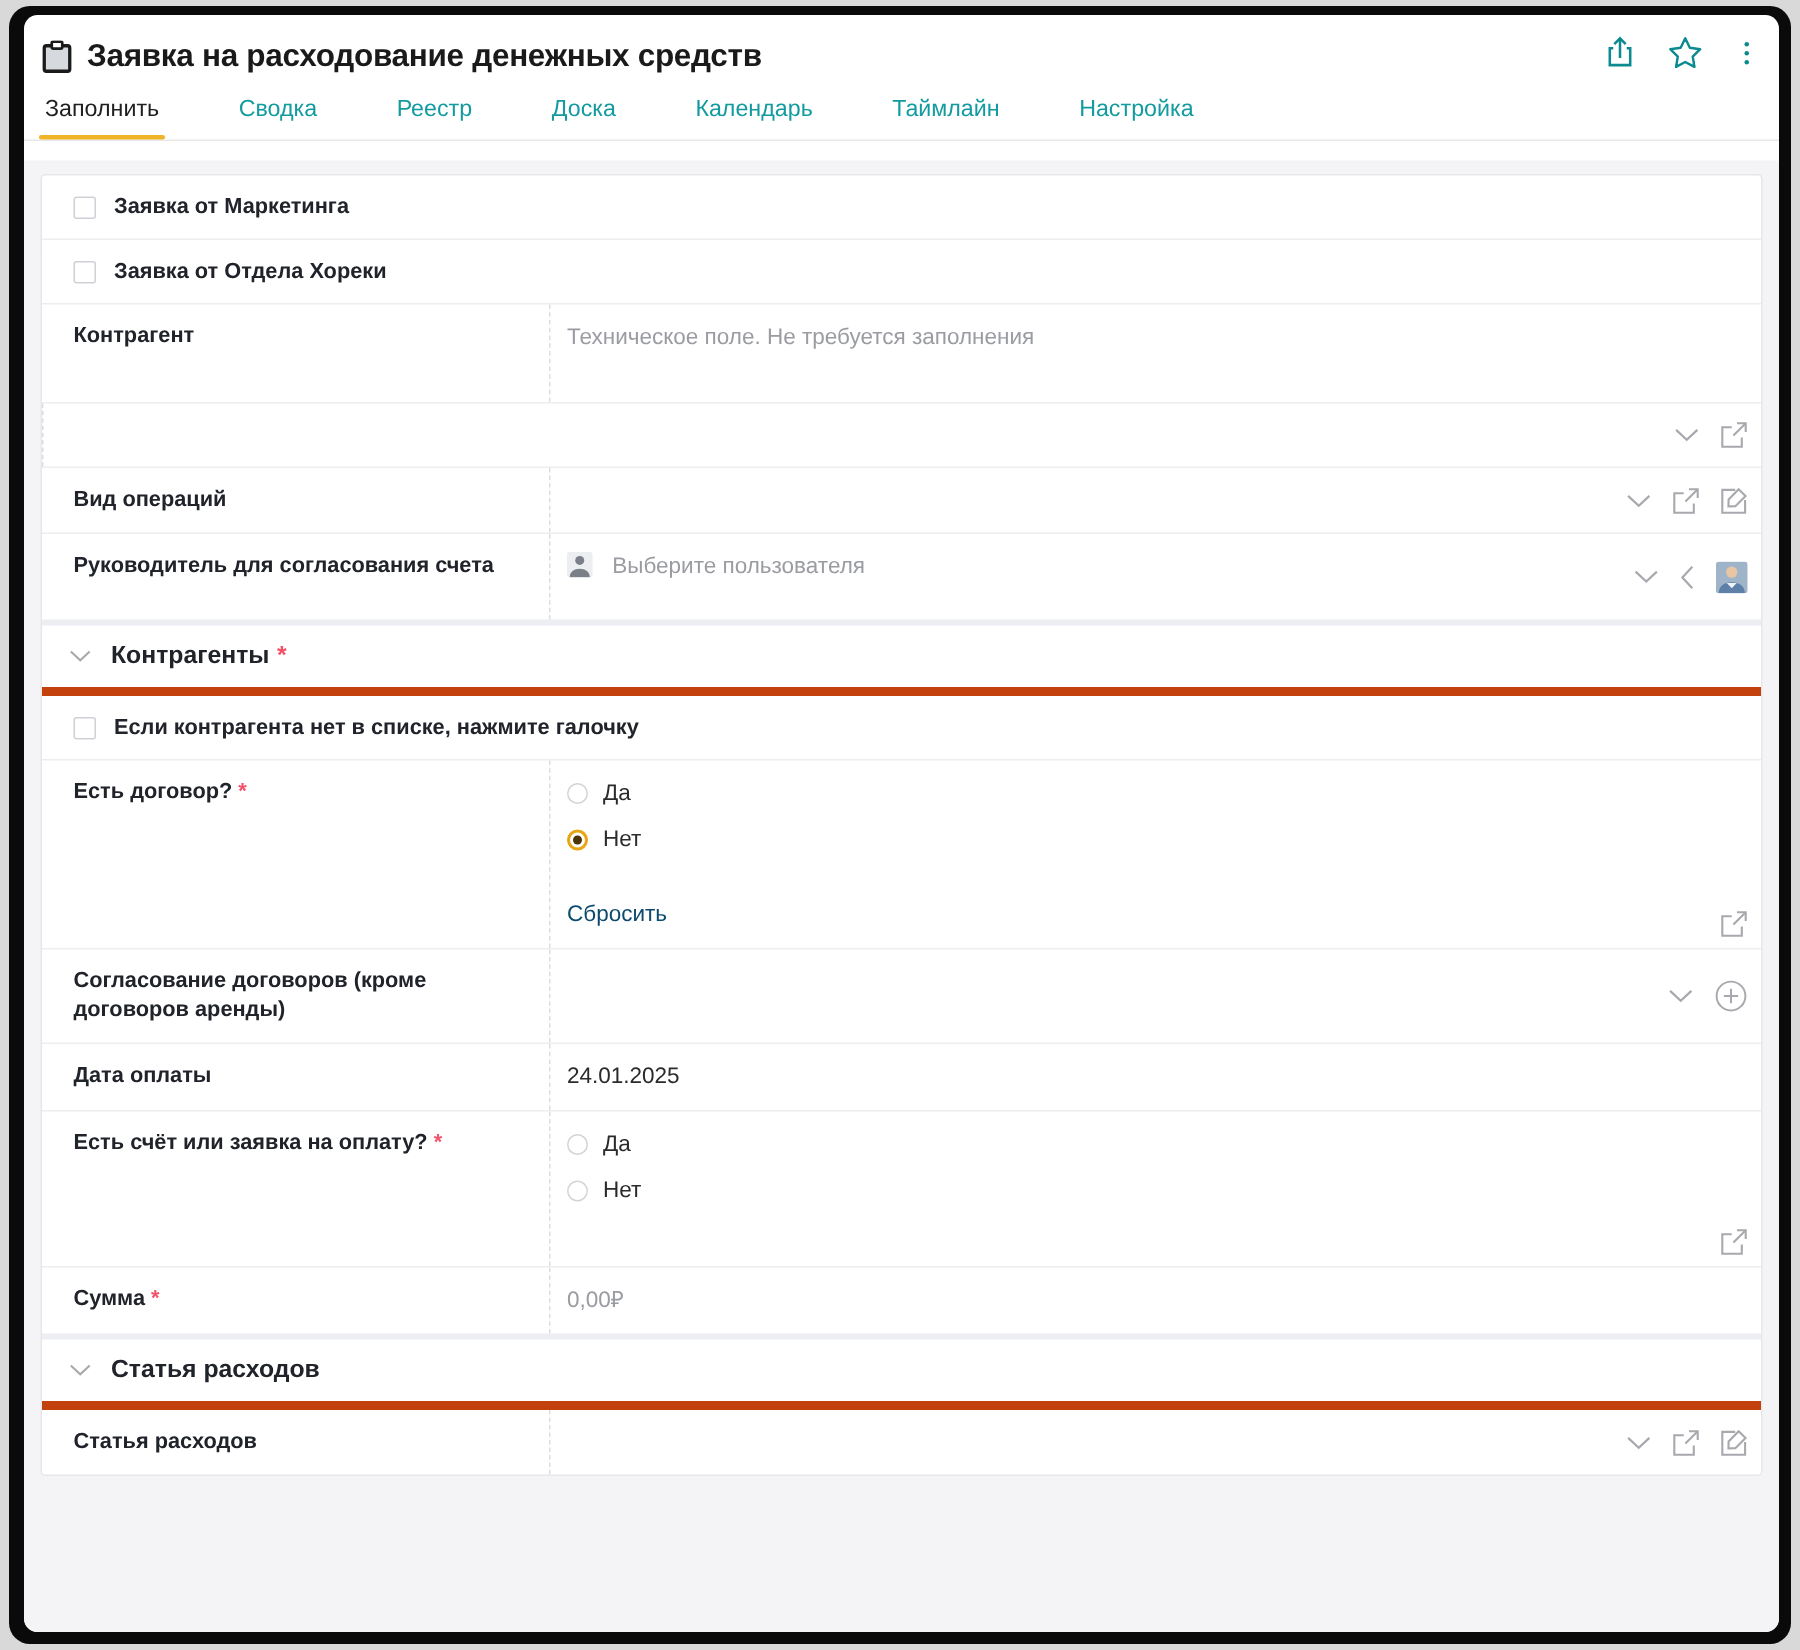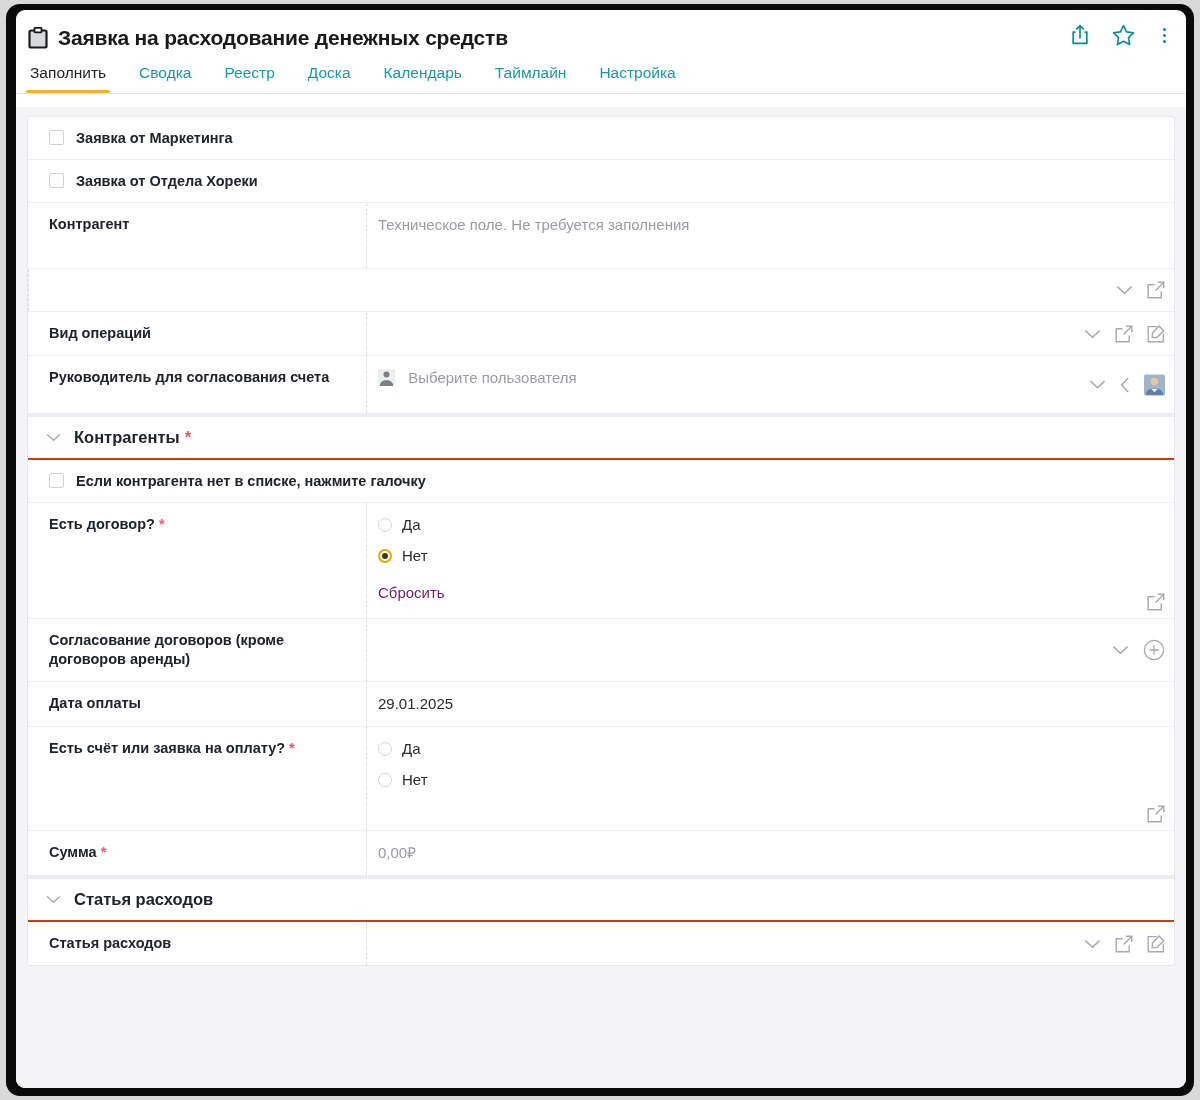--- a/index.html
+++ b/index.html
@@ -47,20 +47,21 @@
   .dots { display:flex; flex-direction:column; gap:3px; padding:2px 6px; cursor:pointer; }
   .dots i { width:3px; height:3px; border-radius:50%; background:#0b8a8f; display:block; }
 
   
   #tabs {
     display:flex; align-items:flex-end;
     padding-left:14px;
     height:37px;
     border-bottom:1px solid #e8e8e8;
     position:relative;
+    gap:20px;
   }
   .tab {
     font-size:15.5px; color:#139ba0;
     padding:0 0 11px 0; margin-right:33px;
     cursor:pointer; white-space:nowrap; position:relative;
   }
   .tab.active { color:#1f1f1f; }
   .tab.active::after {
     content:''; position:absolute; left:-4px; right:-4px; bottom:0;
     height:3px; background:#f0b429; border-radius:2px;
@@ -99,35 +100,35 @@
     border-left:1px dashed #dcdde1;
     padding:12px 110px 12px 11px;
     font-size:15px; color:#2b2b2b;
     line-height:20px;
   }
   .req { color:#f2526a; font-weight:bold; }
   .ph { color:#9a9ca2; }
   .val { color:#2b2b2b; }
 
   
-  .cbrow { display:flex; align-items:flex-start; padding:13px 14px 13px 21px; }
+  .cbrow { display:flex; align-items:flex-end; padding:13px 14px 13px 21px; }
   .cbox {
     width:15px; height:15px; border:1px solid #cfd1d6;
     border-radius:2px; background:#fff; flex:0 0 auto; margin-right:12px;
     cursor:pointer;
   }
   .cblabel { font-size:14.5px; font-weight:bold; color:#20232a; }
 
   
   .sec {
     display:flex; align-items:center;
     padding:11px 14px 11px 18px;
     background:#fff;
     border-top:3px solid #eceef3;
-    border-bottom:2px solid #c2410c;
+    border-bottom:6px solid #c2410c;
   }
   .sec .chev { margin-right:13px; display:block; cursor:pointer; }
   .sec-title { font-size:16.5px; font-weight:bold; color:#20232a; }
 
   
   .acts {
     position:absolute; right:9px; top:50%;
     transform:translateY(-50%);
     display:flex; align-items:center; gap:14px;
   }
@@ -150,22 +151,22 @@
   .rdot {
     width:14px; height:14px; border-radius:50%;
     border:1px solid #d2d4d8; background:#fff;
     flex:0 0 auto; margin-right:10px;
     display:flex; align-items:center; justify-content:center;
   }
   .rdot.on { border:2px solid #e8a712; }
   .rdot.on i { width:6px; height:6px; border-radius:50%; background:#4a3509; display:block; }
   .rlabel { font-size:15px; color:#2b2b2b; }
   .reset {
-    font-size:15px; color:#701a75; cursor:pointer;
-    margin-top:17px; display:inline-block;
+    font-size:15px; color:#0c4a6e; cursor:pointer;
+    margin-top:30px; display:inline-block;
   }
 </style>
 </head>
 <body>
 
 <div id="frame">
 <div id="window">
 
   <div id="header">
     <div id="title-row">
@@ -346,21 +347,21 @@
             <circle cx="11" cy="11" r="9.6"></circle>
                   <path d="M11 6.2v9.6M6.2 11h9.6"></path>
           </svg>
         </span>
       </div>
     </div>
 
     <div class="row" style="min-height:43px">
       <div class="lcell">Дата оплаты</div>
       <div class="rcell">
-        <span class="val">29.01.2025</span>
+        <span class="val">24.01.2025</span>
       </div>
     </div>
 
     <div class="row" style="min-height:104px">
       <div class="lcell">
         <span>Есть счёт или заявка на оплату?</span>
         <span class="req">*</span>
       </div>
       <div class="rcell">
         <div class="radios">

